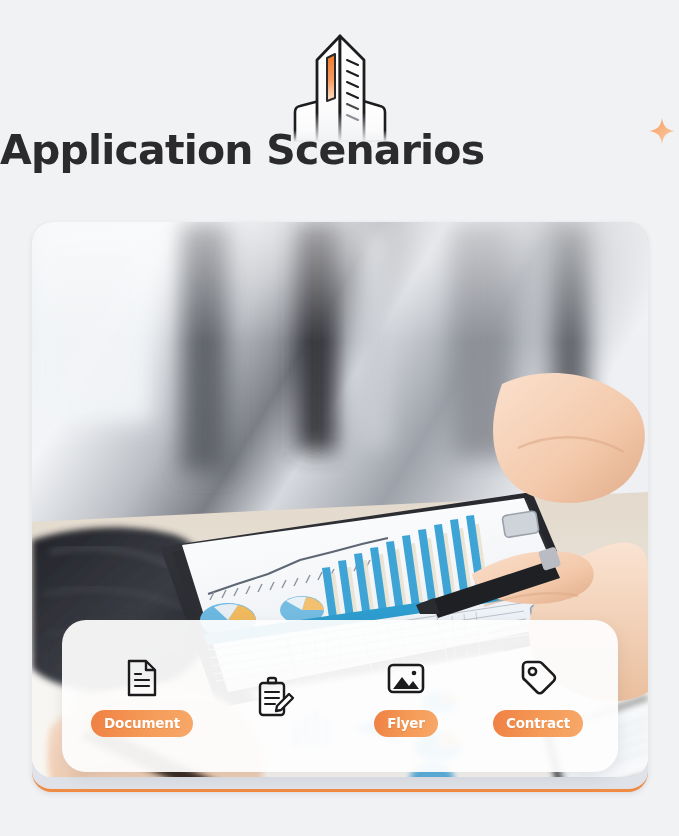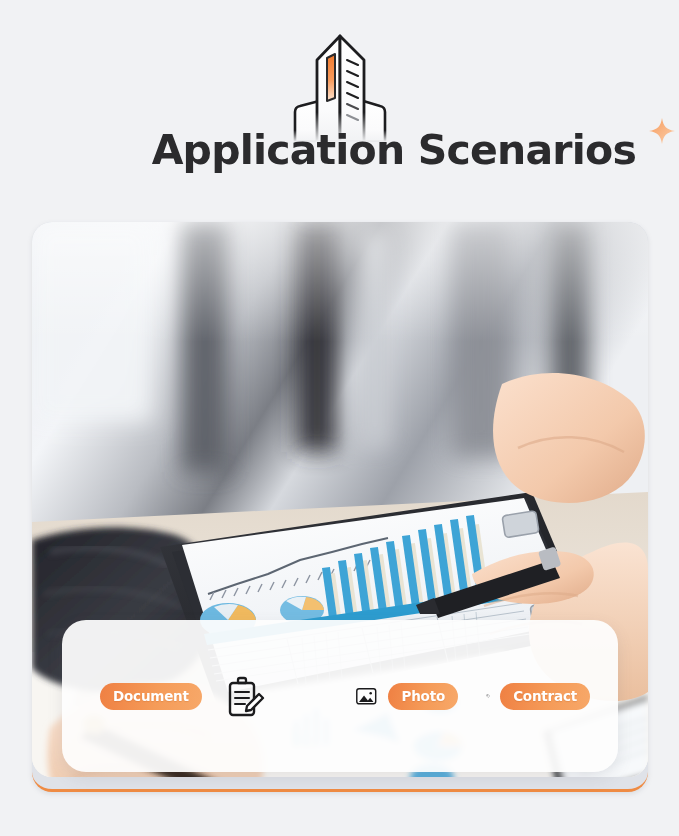--- a/index.html
+++ b/index.html
@@ -15,21 +15,21 @@
   .header { position: absolute; left: 0; top: 0; width: 679px; height: 210px; }
 
   .building-icon {
     position: absolute; left: 50%; top: 30px;
     transform: translateX(-50%);
     width: 150px; height: 115px;
   }
 
   .title-row {
     position: absolute; left: 0; top: 128px; width: 679px;
-    display: flex; align-items: flex-start; justify-content: flex-end; gap: 12px;
+    display: flex; align-items: flex-start; justify-content: space-between; gap: 12px;
   }
   .title {
     font-family: "DejaVu Sans", sans-serif;
     font-size: 41px; font-weight: 700; letter-spacing: -0.8px;
     color: #2b2b2d; line-height: 1.1;
     white-space: nowrap;
   }
   .sparkle { width: 34px; height: 34px; margin-left: -3px; margin-top: -12px; flex: 0 0 auto; }
 
   
@@ -55,21 +55,21 @@
   .cat-card {
     position: absolute; left: 62px; top: 620px;
     width: 556px; height: 152px;
     background: rgba(253,253,253,.94);
     border-radius: 24px;
     box-shadow: 0 6px 16px rgba(90,95,110,.13);
     display: flex; align-items: center; justify-content: space-around;
     padding: 0 14px;
   }
   .cat-item {
-    display: flex; flex-direction: row; align-items: center;
+    display: flex; flex-direction: column; align-items: center;
     gap: 10px; width: 104px;
   }
   .cat-icon { width: 44px; height: 44px; display: block; }
   .cat-pill {
     display: inline-block;
     padding: 5px 13px 6px;
     border-radius: 999px;
     background: linear-gradient(100deg, #ef8043 0%, #f59b58 55%, #f7a869 100%);
     color: #ffffff;
     font-family: "DejaVu Sans", sans-serif;
@@ -403,21 +403,21 @@
         <path d="M37 20 l4 4 l-12 12 l-5 1 l1 -5 Z" fill="#ffffff" stroke="#1b1b1d" stroke-width="2.3" stroke-linejoin="round"></path>
       </svg>
     </div>
 
     <div class="cat-item">
       <svg class="cat-icon" viewBox="0 0 44 44">
         <rect x="5" y="9" width="34" height="27" rx="4" fill="none" stroke="#1b1b1d" stroke-width="2.6"></rect>
         <circle cx="30" cy="17" r="2.3" fill="#1b1b1d"></circle>
         <path d="M9 33 L18 21 L25 30 L29 25 L35 33 Z" fill="#1b1b1d"></path>
       </svg>
-      <span class="cat-pill">Photo</span>
+      <span class="cat-pill">Flyer</span>
     </div>
 
 
     <div class="cat-item">
       <svg class="cat-icon" viewBox="0 0 44 44">
         <path d="M11 6 h12 a4 4 0 0 1 2.8 1.2 l12 12 a4 4 0 0 1 0 5.6 l-11.2 11.2 a4 4 0 0 1 -5.6 0 l-12 -12 A4 4 0 0 1 7 21 V10 a4 4 0 0 1 4 -4 Z" fill="none" stroke="#1b1b1d" stroke-width="2.6" stroke-linejoin="round"></path>
         <circle cx="16.5" cy="15.5" r="3.6" fill="none" stroke="#1b1b1d" stroke-width="2.5"></circle>
       </svg>
       <span class="cat-pill">Contract</span>
     </div>

